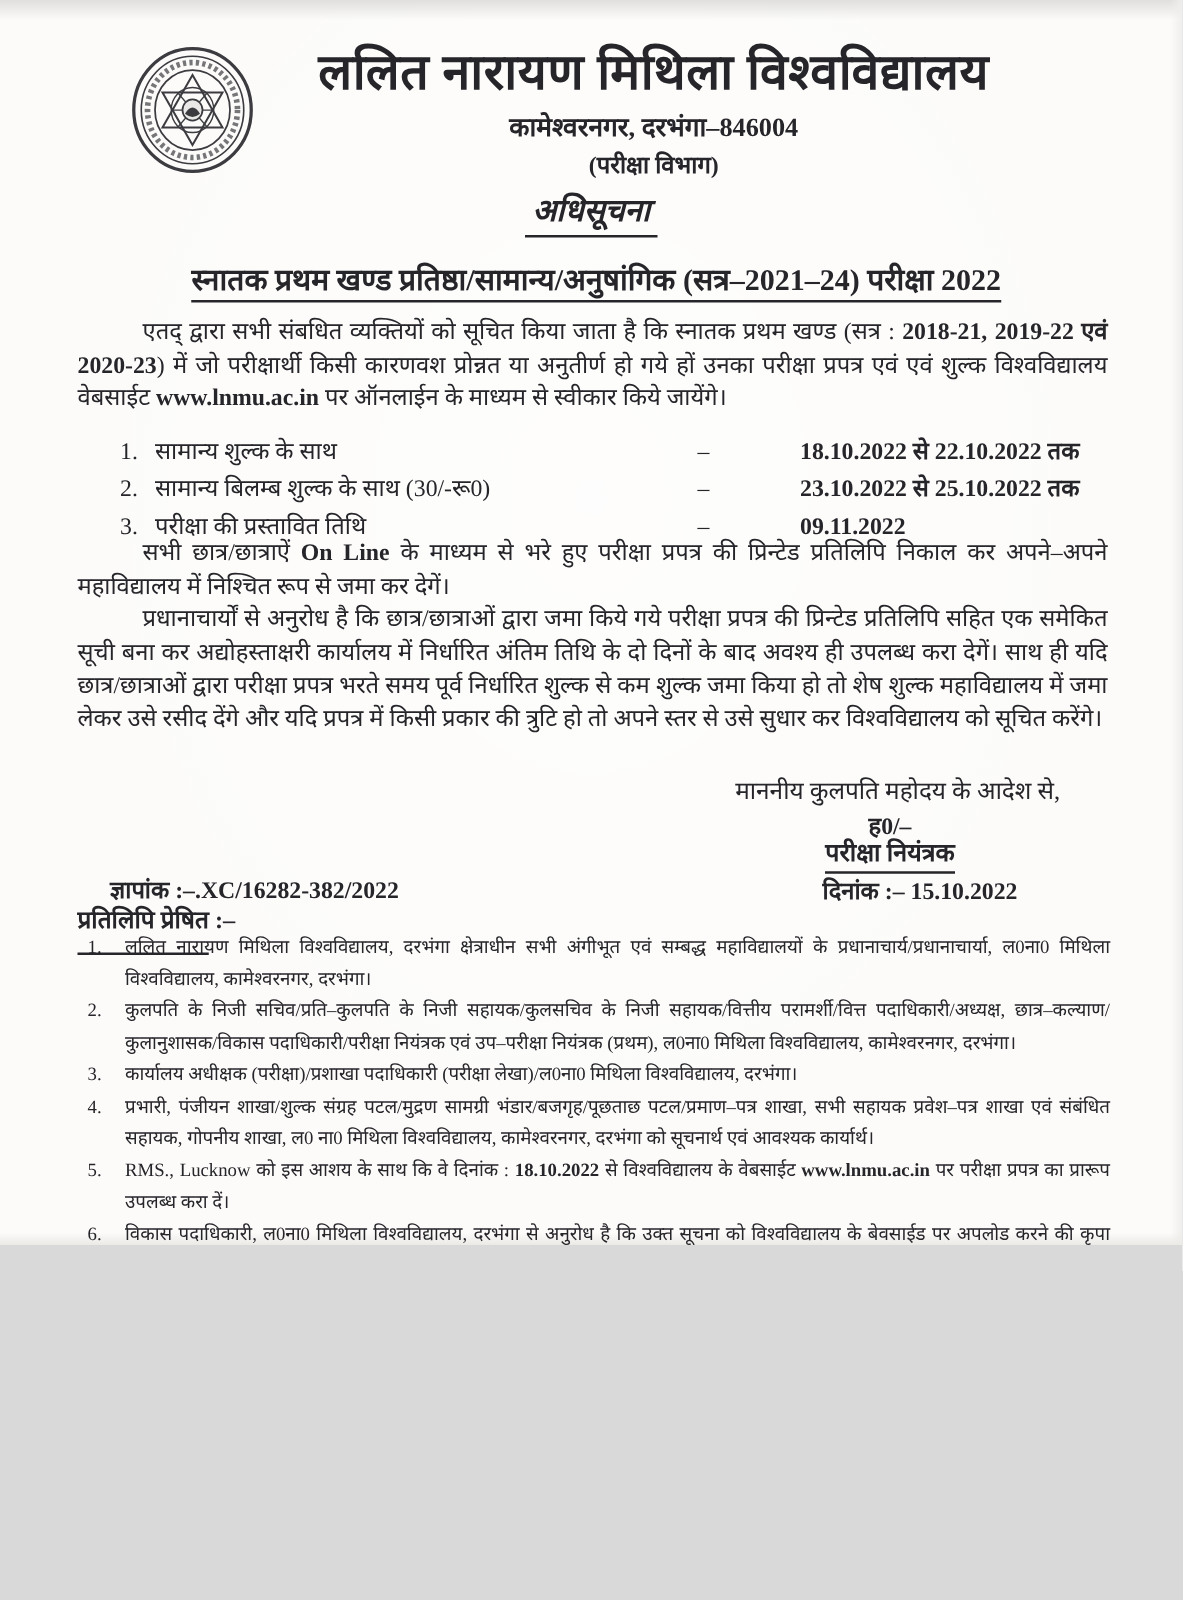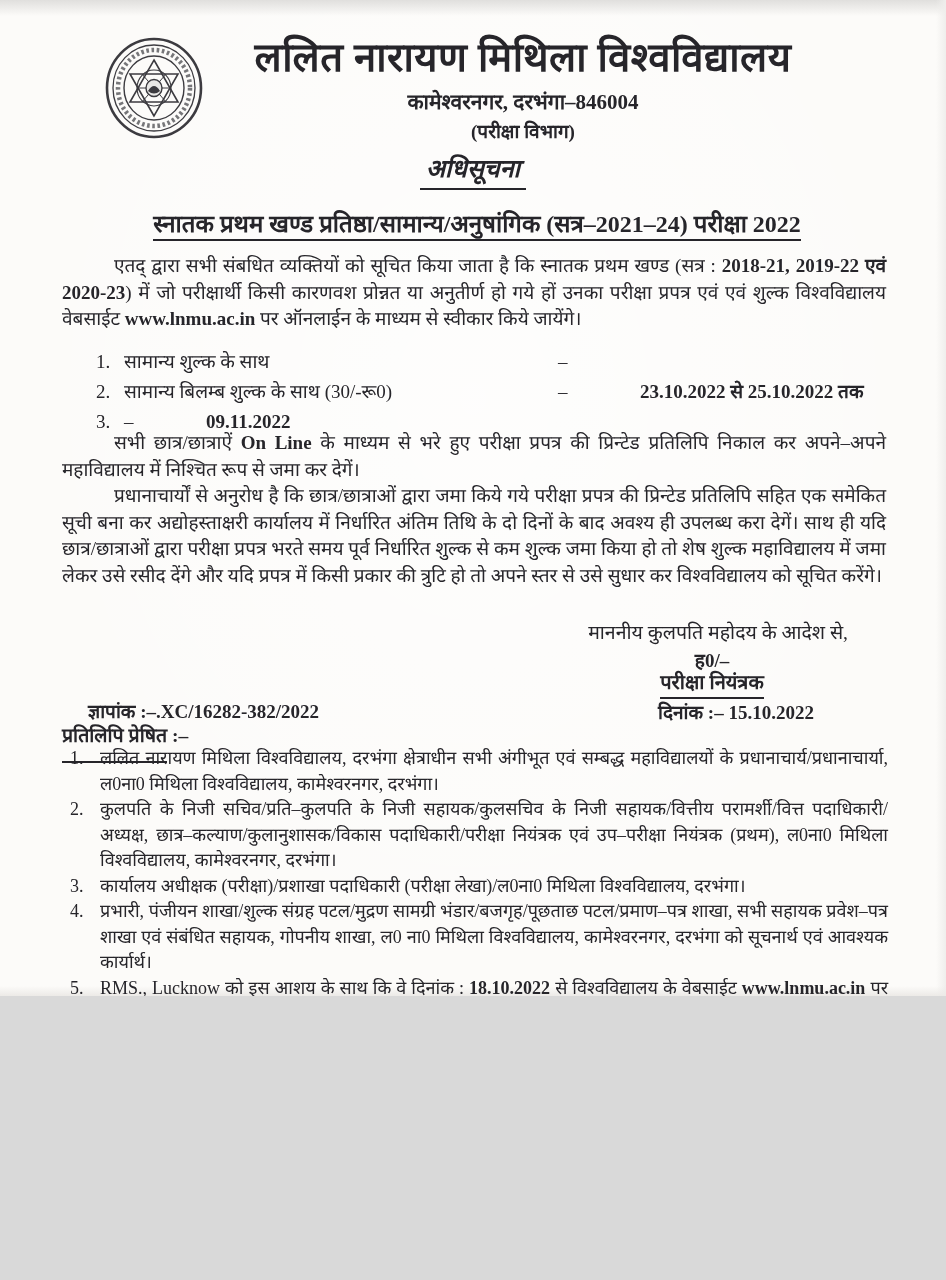--- a/index.html
+++ b/index.html
@@ -52,21 +52,21 @@
   .ctrl1 { position:absolute; top:668px; left:652px; width:120px; text-align:center; }
   .ctrl1 span, .ctrl2 span { display:inline-block; font-size:20px; font-weight:700;
     border-bottom:2px solid #26252a; padding-bottom:2px; }
 
   .memo-no   { position:absolute; top:698px; left:88px;  font-size:19px; font-weight:700; }
   .memo-date { position:absolute; top:699px; left:658px; font-size:19px; font-weight:700; }
   .copy-h    { position:absolute; top:721px; left:62px;  font-size:19.5px; font-weight:700; }
   .copy-h .u { border-bottom:2px solid #26252a; padding-bottom:15px; }
 
   .copy-list { position:absolute; top:746px; left:62px; width:826px;
-    font-size:18px; line-height:25.5px; text-align:justify; list-style:none;
+    font-size:15px; line-height:25.5px; text-align:justify; list-style:none;
     counter-reset: cl; }
   .copy-list li { position:relative; padding-left:38px; counter-increment: cl; }
   .copy-list li::before { content: counter(cl) "."; position:absolute; left:8px; top:0; }
 
   .sig-top    { position:absolute; left:690px; top:1028px; width:195px; height:68px; }
   .ctrl2      { position:absolute; top:1089px; left:676px; width:132px; text-align:center; }
   .sig-bottom { position:absolute; left:580px; top:1110px; width:165px; height:66px; }
 </style>
 </head>
 <body>
@@ -107,29 +107,31 @@
     <span>स्नातक प्रथम खण्ड प्रतिष्ठा/सामान्य/अनुषांगिक (सत्र–2021–24) परीक्षा 2022</span>
   </div>
 
   <div class="para p1"><span>एतद् द्वारा सभी संबधित व्यक्तियों को सूचित किया जाता है कि स्नातक प्रथम खण्ड (सत्र : </span><span class="b">2018-21, 2019-22 एवं 2020-23</span><span>) में जो परीक्षार्थी किसी कारणवश प्रोन्नत या अनुतीर्ण हो गये हों उनका परीक्षा प्रपत्र एवं एवं शुल्क विश्वविद्यालय वेबसाईट </span><span class="b">www.lnmu.ac.in</span><span> पर ऑनलाईन के माध्यम से स्वीकार किये जायेंगे।</span></div>
 
   <div class="fee">
     <div class="fee-row">
       <span class="fee-sn">1.</span>
       <span class="fee-label">सामान्य शुल्क के साथ</span>
       <span class="fee-dash">–</span>
+      <span class="fee-val">18.10.2022 से 22.10.2022 तक</span>
     </div>
     <div class="fee-row">
       <span class="fee-sn">2.</span>
       <span class="fee-label">सामान्य बिलम्ब शुल्क के साथ (30/-रू0)</span>
       <span class="fee-dash">–</span>
       <span class="fee-val">23.10.2022 से 25.10.2022 तक</span>
     </div>
     <div class="fee-row">
       <span class="fee-sn">3.</span>
+      <span class="fee-label">परीक्षा की प्रस्तावित तिथि</span>
       <span class="fee-dash">–</span>
       <span class="fee-val">09.11.2022</span>
     </div>
   </div>
 
   <div class="para p2"><span>सभी छात्र/छात्राऐं </span><span class="b">On Line</span><span> के माध्यम से भरे हुए परीक्षा प्रपत्र की प्रिन्टेड प्रतिलिपि निकाल कर अपने–अपने महाविद्यालय में निश्चित रूप से जमा कर देगें।</span></div>
 
   <div class="para p3">प्रधानाचार्यों से अनुरोध है कि छात्र/छात्राओं द्वारा जमा किये गये परीक्षा प्रपत्र की प्रिन्टेड प्रतिलिपि सहित एक समेकित सूची बना कर अद्योहस्ताक्षरी कार्यालय में निर्धारित अंतिम तिथि के दो दिनों के बाद अवश्य ही उपलब्ध करा देगें। साथ ही यदि छात्र/छात्राओं द्वारा परीक्षा प्रपत्र भरते समय पूर्व निर्धारित शुल्क से कम शुल्क जमा किया हो तो शेष शुल्क महाविद्यालय में जमा लेकर उसे रसीद देंगे और यदि प्रपत्र में किसी प्रकार की त्रुटि हो तो अपने स्तर से उसे सुधार कर विश्वविद्यालय को सूचित करेंगे।</div>
 
   <div class="by-order">माननीय कुलपति महोदय के आदेश से,</div>

